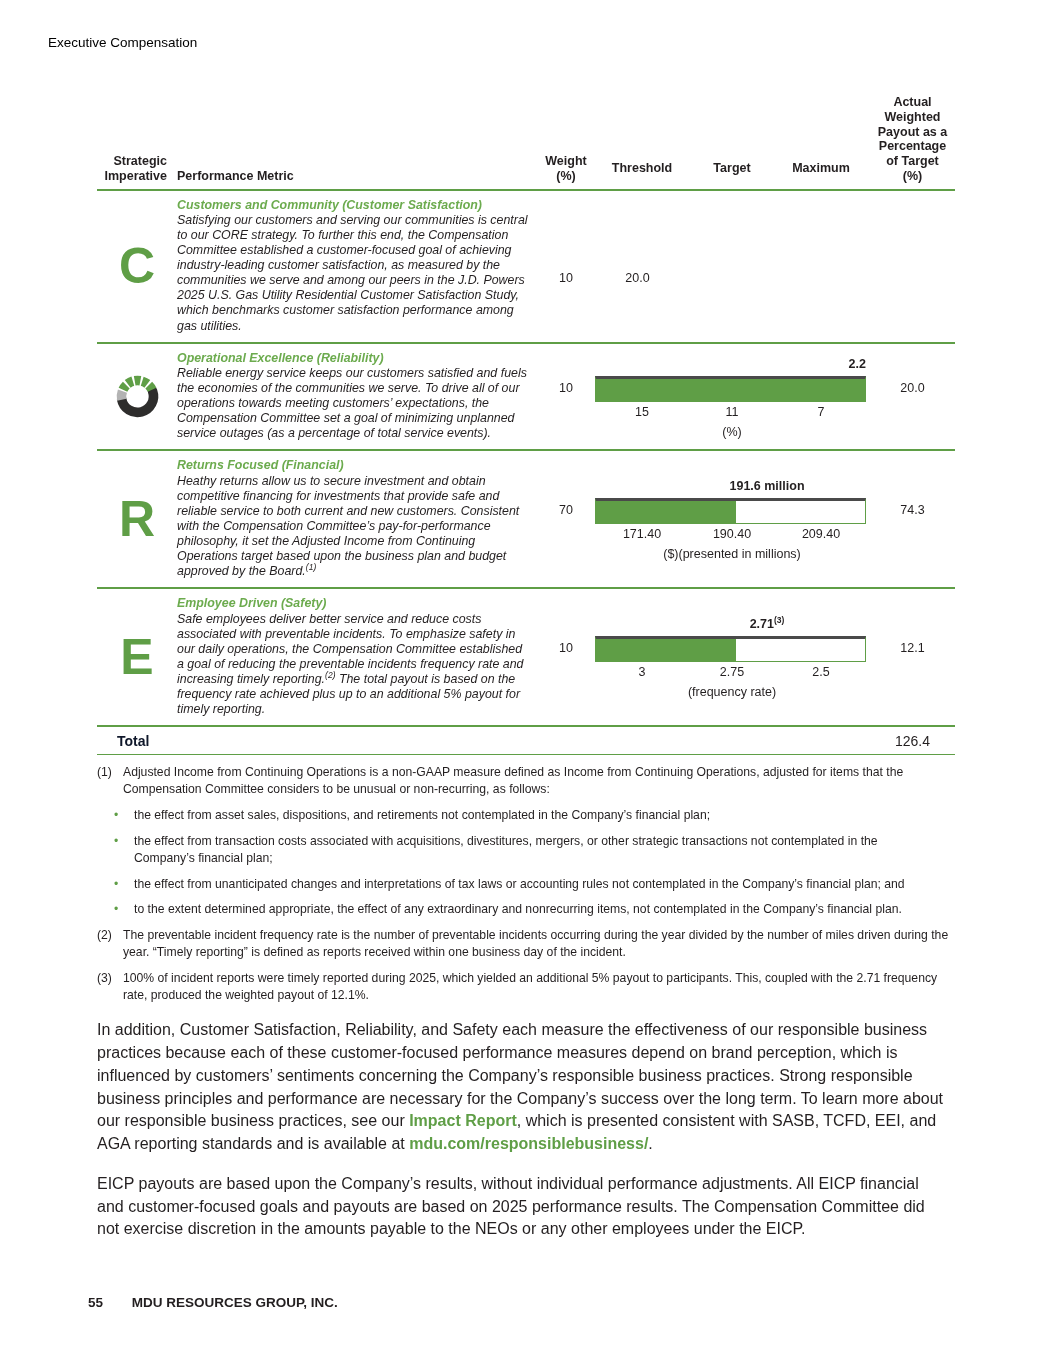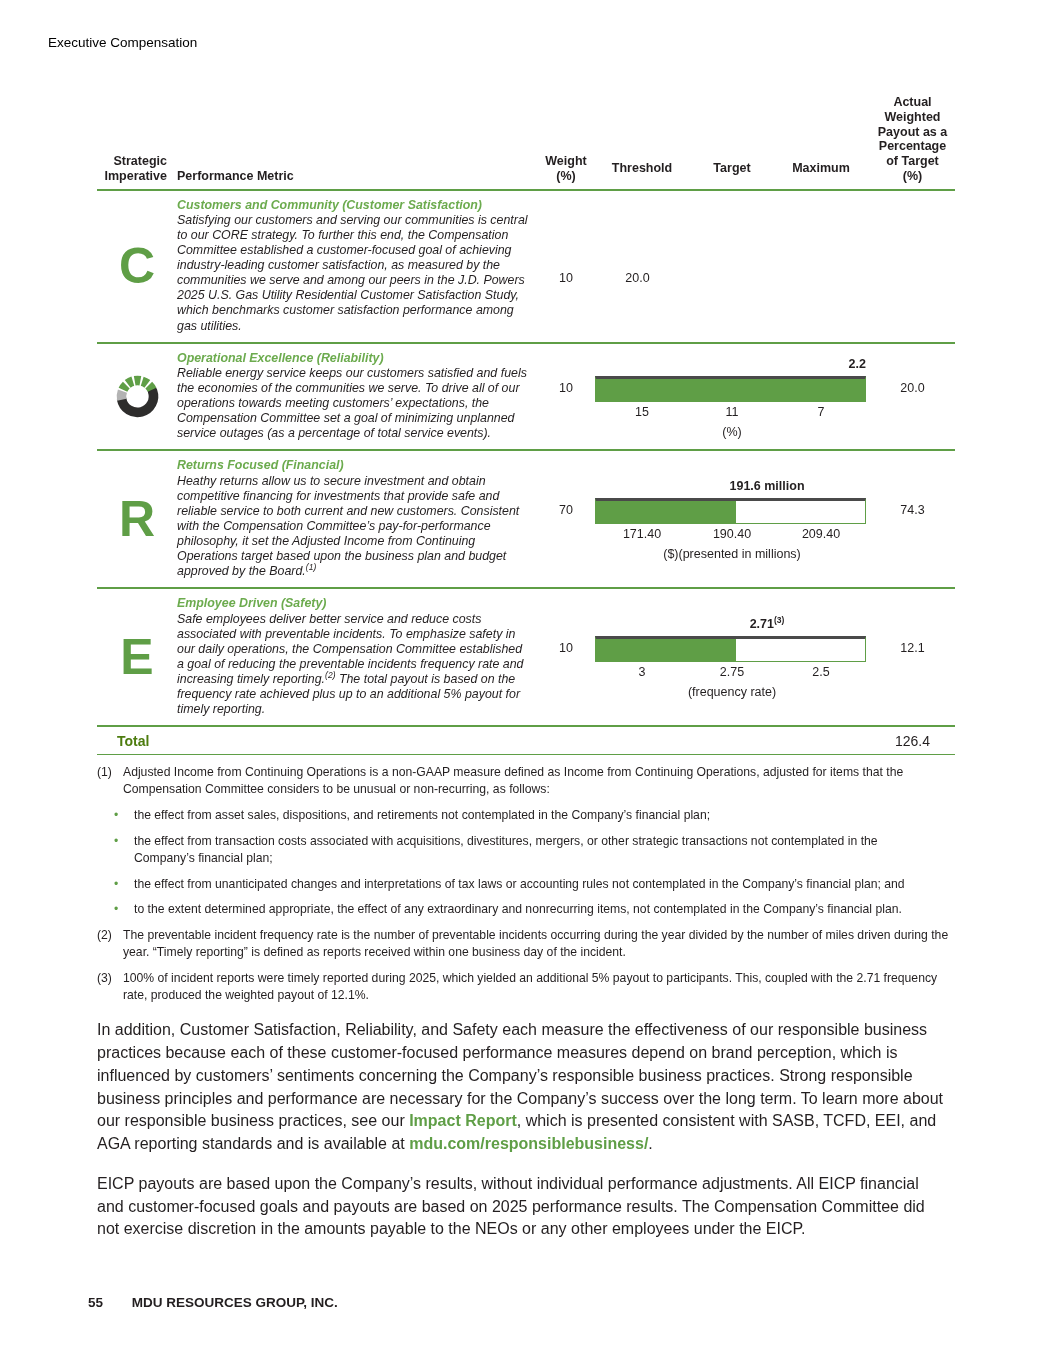--- a/index.html
+++ b/index.html
@@ -45,21 +45,21 @@
   .ticks span{position:absolute;top:3px;transform:translateX(-50%);white-space:nowrap;}
   .tick-1{left:47px;} .tick-2{left:137px;} .tick-3{left:226px;}
   .axis{position:relative;width:271px;height:18px;font-size:12.5px;}
   .axis span{position:absolute;top:6px;left:137px;transform:translateX(-50%);white-space:nowrap;}
 
   
   .ring{width:47px;height:47px;}
 
   
   .total-row{position:relative;height:27px;border-bottom:1.5px solid #5f9e46;}
-  .total-label{position:absolute;left:20px;top:6px;font-size:14px;font-weight:bold;color:#4d7c0f;}
+  .total-label{position:absolute;left:20px;top:6px;font-size:14px;font-weight:bold;color:#0f172a;}
   .total-value{position:absolute;left:773px;top:6px;width:85px;text-align:center;font-size:14px;}
 
   
   .footnotes{margin-top:9px;font-size:12.2px;line-height:1.38;width:852px;}
   .fn{display:flex;margin-bottom:9px;}
   .fn-marker{width:26px;flex:none;}
   .fn-text{flex:1;}
   .fn-bullets{margin:9px 0 9px 17px;}
   .bullet{display:flex;margin-bottom:9px;}
   .bullet-dot{width:20px;flex:none;color:#5f9e46;}

